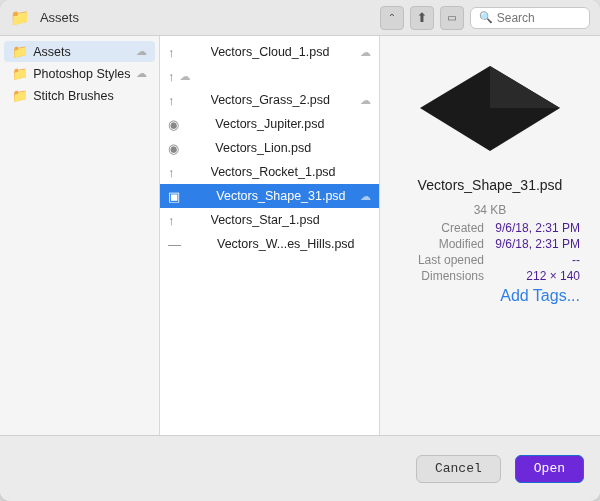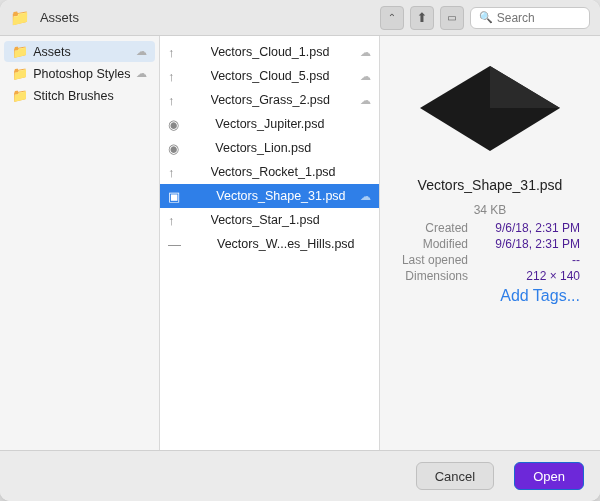--- a/index.html
+++ b/index.html
@@ -202,21 +202,21 @@
       text-align: center;
       font-size: 14px;
       font-weight: 500;
       color: #222;
       margin-bottom: 10px;
       width: 100%;
     }
     .info-row {
       display: flex;
       justify-content: flex-end;
-      gap: 16px;
+      gap: 0;
       margin-bottom: 2px;
     }
     .info-label {
       color: #888;
       text-align: right;
       margin-right: 6px;
       min-width: 90px;
     }
     .info-value {
       color: #4c1d95;
@@ -231,29 +231,30 @@
       padding-right: 0;
     }
     .file-size-center {
       text-align: left;
       color: #888;
       font-size: 12px;
       margin-bottom: 4px;
     }
     
     .bottom-bar {
-      height: 51px;
+      height: 66px;
       background: #ebebeb;
       border-top: 1px solid #d0d0d0;
       display: flex;
       align-items: center;
       justify-content: flex-end;
       padding: 0 16px;
-      gap: 20px;
-      flex-shrink: 0;
+      gap: 14px;
+      flex-shrink: 0;
+      font-family: Liberation Mono, monospace;
     }
     .btn {
       height: 28px;
       padding: 0 18px;
       border-radius: 6px;
       font-size: 13px;
       cursor: pointer;
       border: 1px solid transparent;
       font-family: inherit;
     }
@@ -312,21 +313,20 @@
 
     <div class="file-list">
 
     <div class="file-item">
           <span class="file-icon">↑</span>
           <span class="file-name">Vectors_Cloud_1.psd</span>
           <span class="cloud-sm">☁</span>
         </div>
         <div class="file-item">
           <span class="file-icon">↑</span>
-          <span class="file-name">Vectors_Cloud_5.psd</span>
           <span class="cloud-sm">☁</span>
         </div>
         <div class="file-item">
           <span class="file-icon">↑</span>
           <span class="file-name">Vectors_Grass_2.psd</span>
           <span class="cloud-sm">☁</span>
         </div>
         <div class="file-item">
           <span class="file-icon">◉</span>
           <span class="file-name">Vectors_Jupiter.psd</span>

